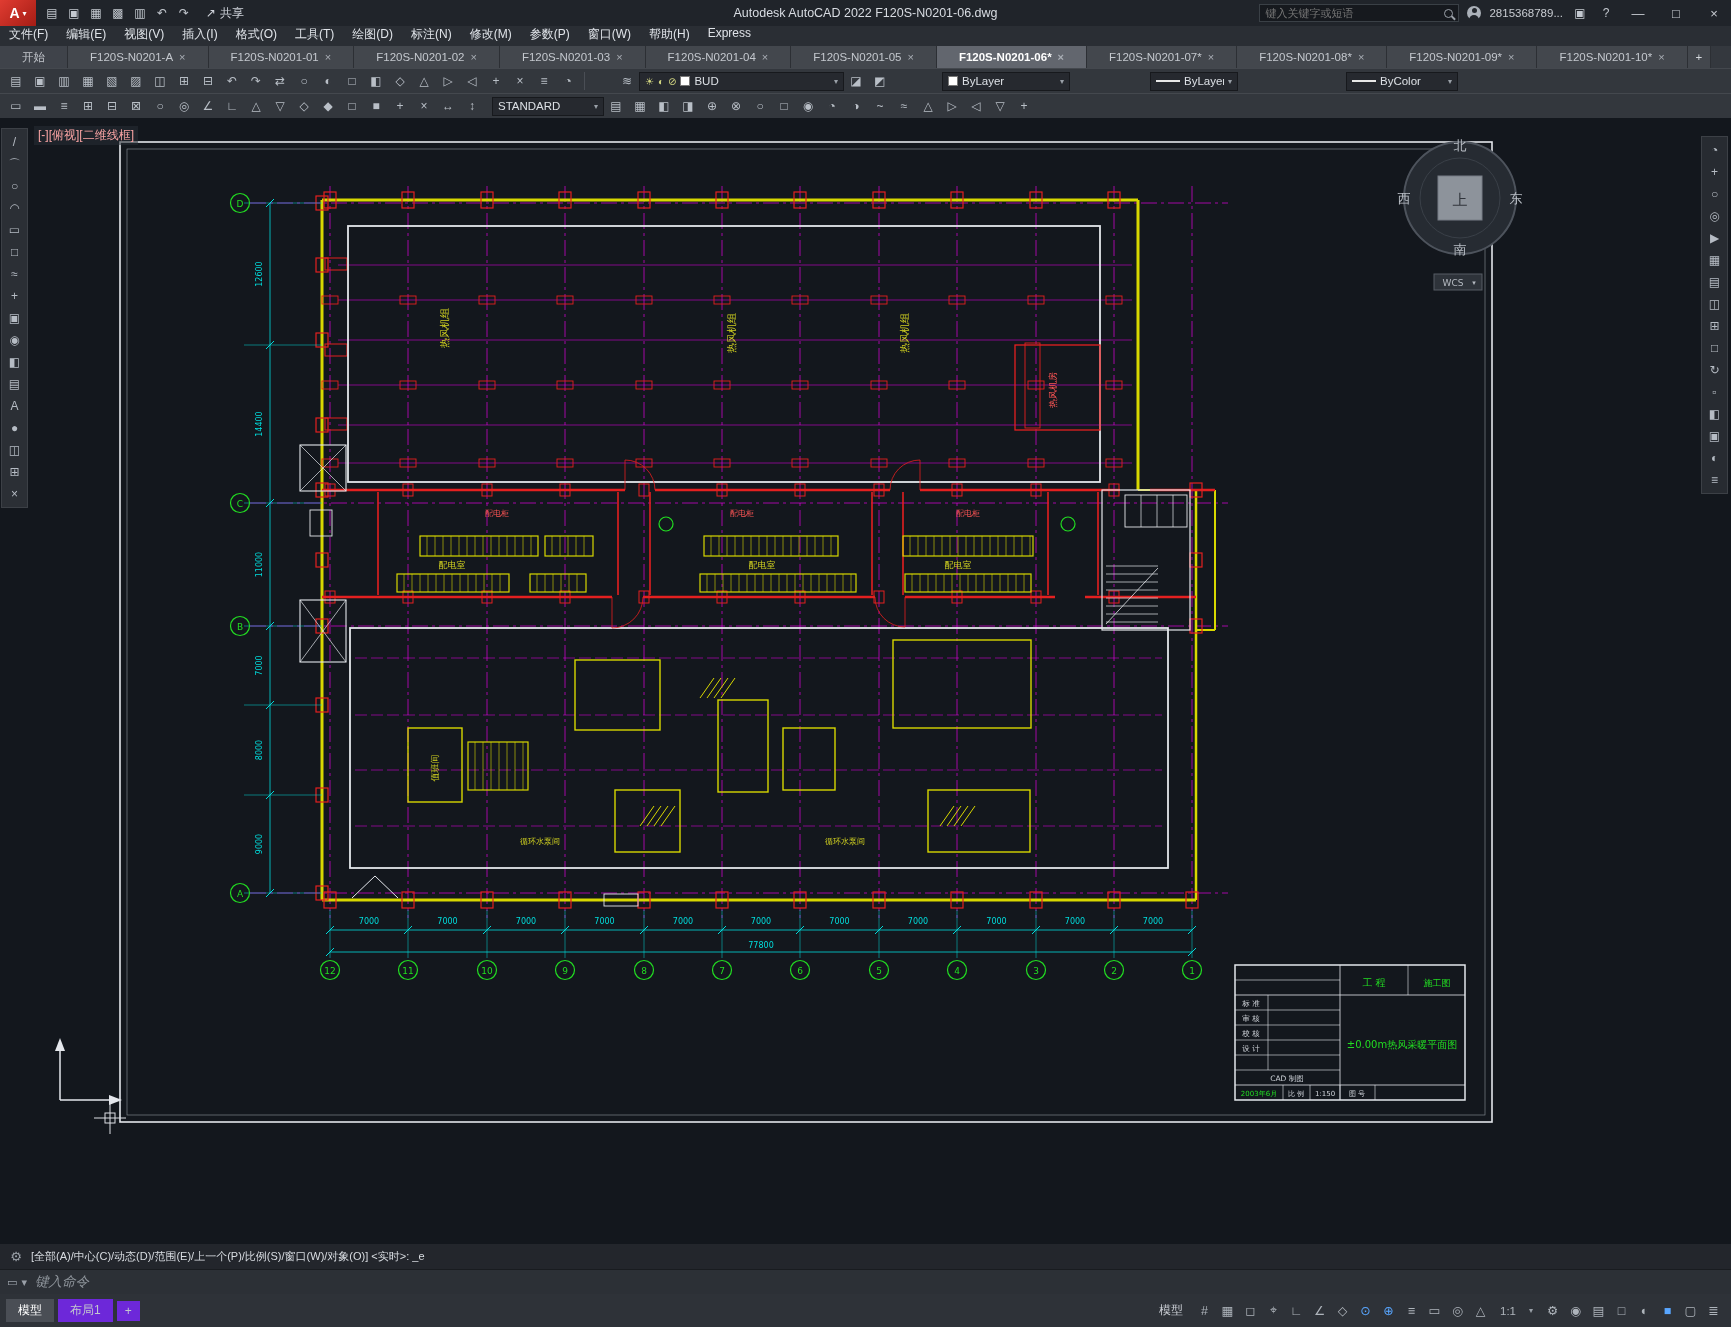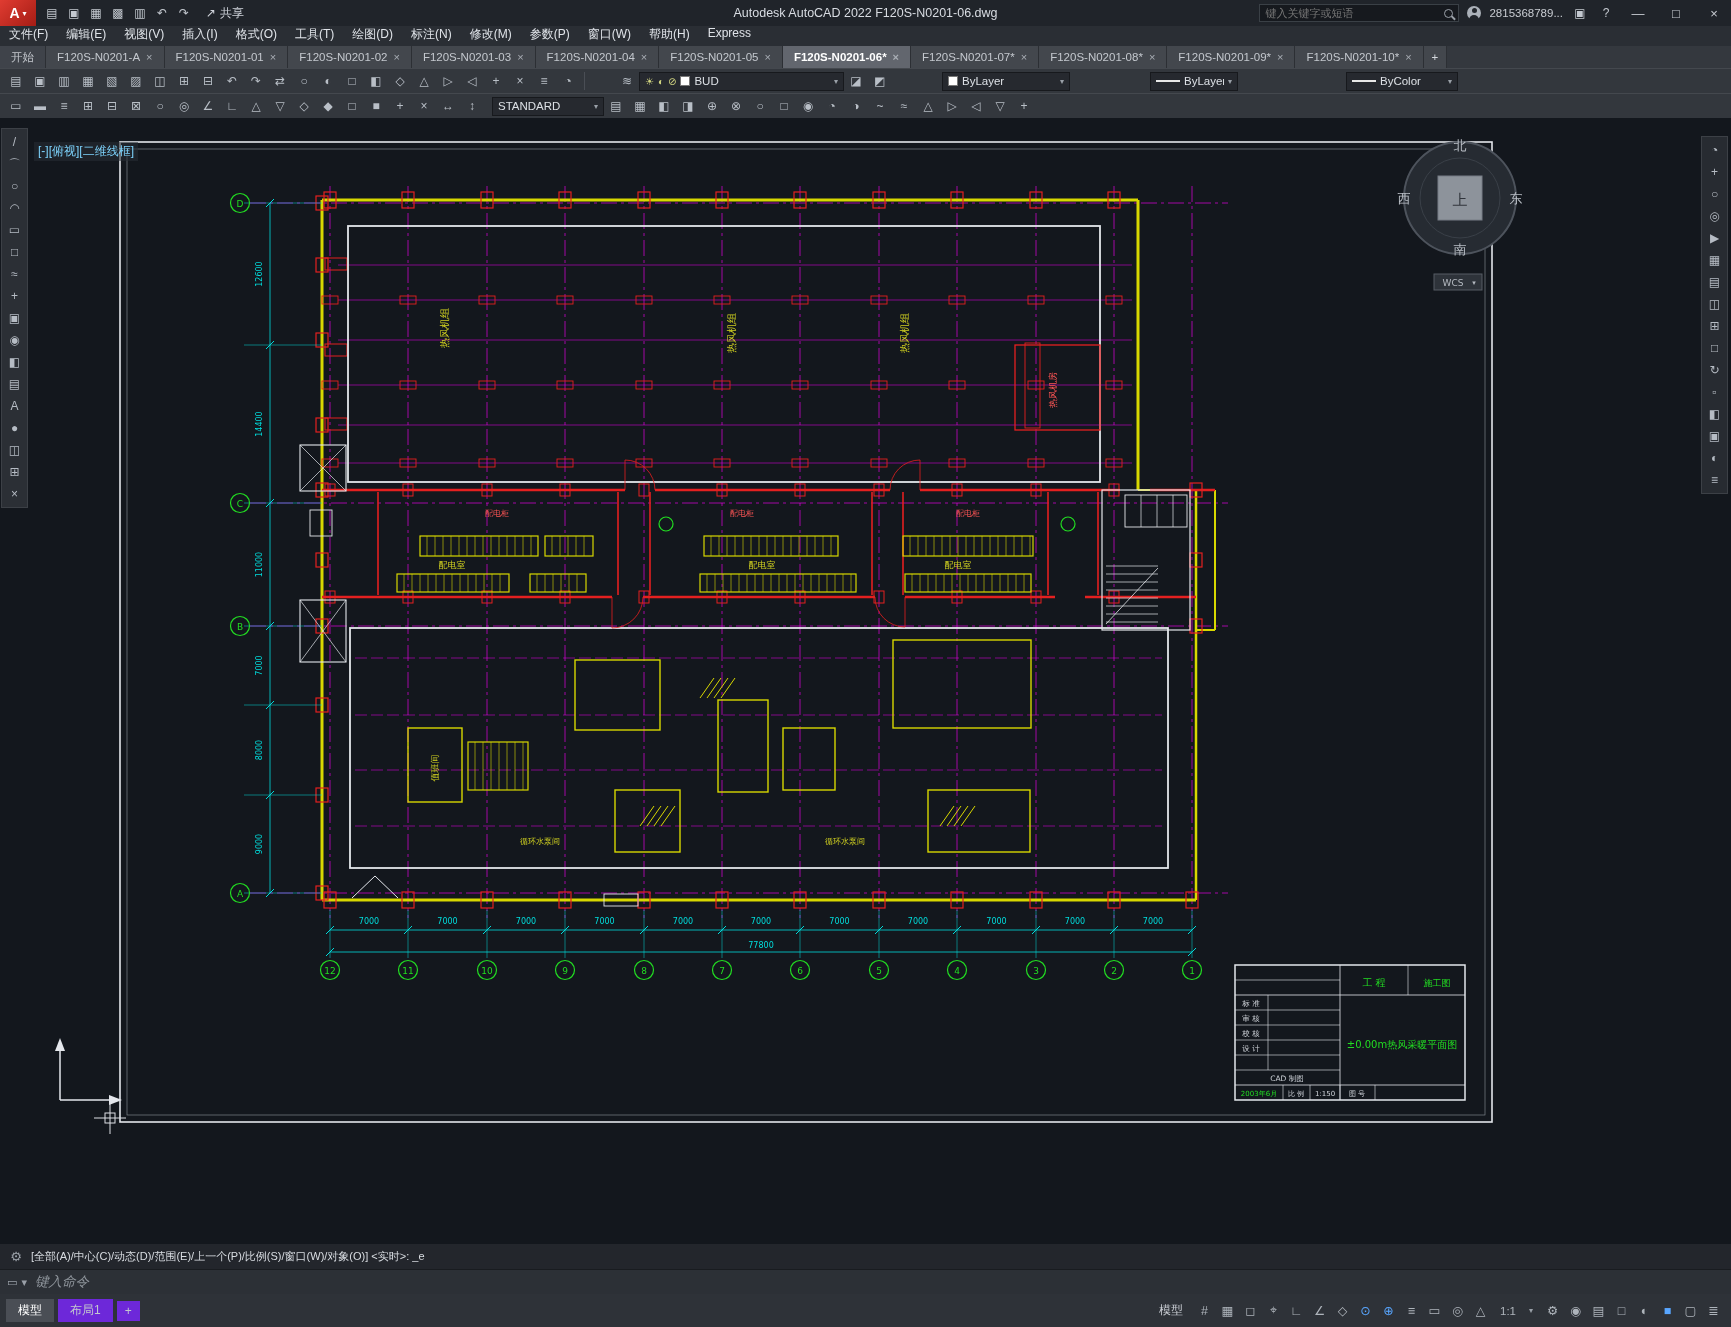--- a/index.html
+++ b/index.html
@@ -21,41 +21,41 @@
 .avatar::before{content:"";position:absolute;left:4.5px;top:2px;width:5px;height:5px;border-radius:50%;background:#20242a}
 .avatar::after{content:"";position:absolute;left:2px;top:8.5px;width:10px;height:5px;border-radius:5px 5px 0 0;background:#20242a}
 .uname{color:#c8ccd2;font-size:11.5px}
 .tbic{color:#c3c8cf;width:18px;text-align:center}
 .winbtn{width:30px;height:26px;display:flex;align-items:center;justify-content:center;color:#c8ccd2;font-size:13px}
 
 #menubar{position:absolute;top:26px;left:0;width:100%;height:20px;background:#2a2e34;display:flex;align-items:flex-start;font-size:12px}
 .mitem{padding:0 9px;color:#dfe3e8}
 
 #tabbar{position:absolute;top:46px;left:0;width:100%;height:22px;background:#34383e;display:flex;align-items:flex-end}
-.ftab{height:22px;display:flex;align-items:center;padding:0 11px;background:#43474d;border-right:1px solid #2c2f34;color:#c4c8ce;font-size:11.5px;gap:6px;white-space:nowrap}
+.ftab{height:22px;display:flex;align-items:center;padding:0 22px;background:#43474d;border-right:1px solid #2c2f34;color:#c4c8ce;font-size:11.5px;gap:6px;white-space:nowrap}
 .ftab.start{background:#3f434a}
 .ftab.active{background:#62666e;color:#fff;font-weight:bold}
 .tclose{font-size:11px;color:#a9aeb5}
 .ftab.plus{padding:0 8px;background:#43474d;color:#d5d9de}
 
 #tb1,#tb2{position:absolute;left:0;width:100%;height:25px;background:#33373d;display:flex;align-items:center;border-top:1px solid #44484e;padding-left:4px}
 #tb1{top:68px}#tb2{top:93px}
 .icell{width:24px;height:22px;display:flex;align-items:center;justify-content:center;color:#b9bfc7;font-size:12px;flex:none}
 .tsep{width:1px;height:18px;background:#4a4e55;margin:0 4px;flex:none}
 .combo{height:19px;background:#26292f;border:1px solid #17191d;display:inline-flex;align-items:center;padding:0 5px;gap:4px;font-size:11.5px;color:#dce0e5;flex:none}
 .ctext{flex:1;white-space:nowrap;overflow:hidden}
 .ccaret{font-size:8px;color:#9aa0a8}
 .swatch{width:10px;height:10px;background:#fff;border:1px solid #777;display:inline-block;flex:none}
 .cicon{font-size:10px;color:#d0d480}
 .lsample{width:24px;height:0;border-top:2px solid #e8e8e8;display:inline-block;flex:none}
 
 #canvas{position:absolute;top:118px;left:0;width:1731px;height:1126px;background:#13171d}
 #dwg{position:absolute;left:0;top:0}
 #dwg text{font-family:"DejaVu Sans","Liberation Sans",sans-serif}
-#vpctl{position:absolute;left:34px;top:24px;font-size:12px;color:#7dd3fc;background:rgba(40,45,52,.55);padding:1px 4px}
+#vpctl{position:absolute;left:34px;top:8px;font-size:12px;color:#fca5a5;background:rgba(40,45,52,.55);padding:1px 4px}
 #ltools{position:absolute;left:1px;top:10px;width:27px;background:#2b2f35;border:1px solid #3c4046;display:flex;flex-direction:column;align-items:center;padding:2px 0}
 #rtools{position:absolute;right:3px;top:18px;width:27px;background:rgba(43,47,53,.85);border:1px solid #3c4046;display:flex;flex-direction:column;align-items:center;padding:2px 0}
 .ltic{width:23px;height:22px;display:flex;align-items:center;justify-content:center;color:#b6bcc4;font-size:12px}
 
 #cmdline{position:absolute;top:1244px;left:0;width:100%;height:50px;background:#23262c}
 .cmdrow1{height:25px;display:flex;align-items:center;gap:6px;padding:0 7px;color:#d9dde2}
 .cmdtext{font-size:11px;white-space:nowrap}
 .cmdrow2{height:25px;display:flex;align-items:center;gap:4px;padding:0 7px;background:#2c3036;border-top:1px solid #191c20}
 .cmdicon{color:#9aa0a8;font-size:13px;width:18px;text-align:center}
 .cmdicon2{color:#9aa0a8;font-size:11px}

